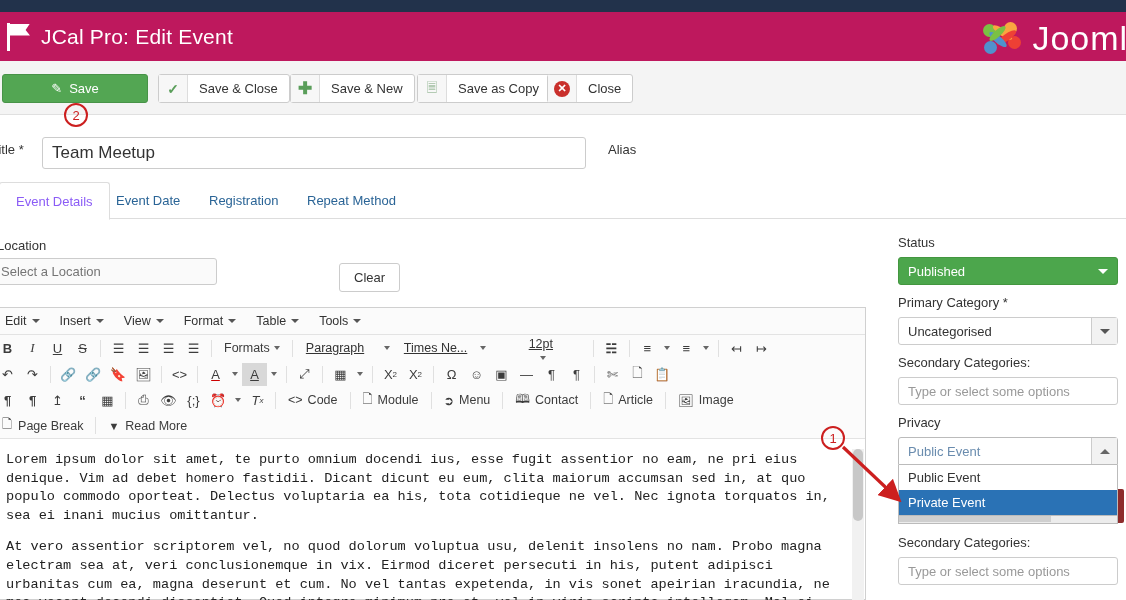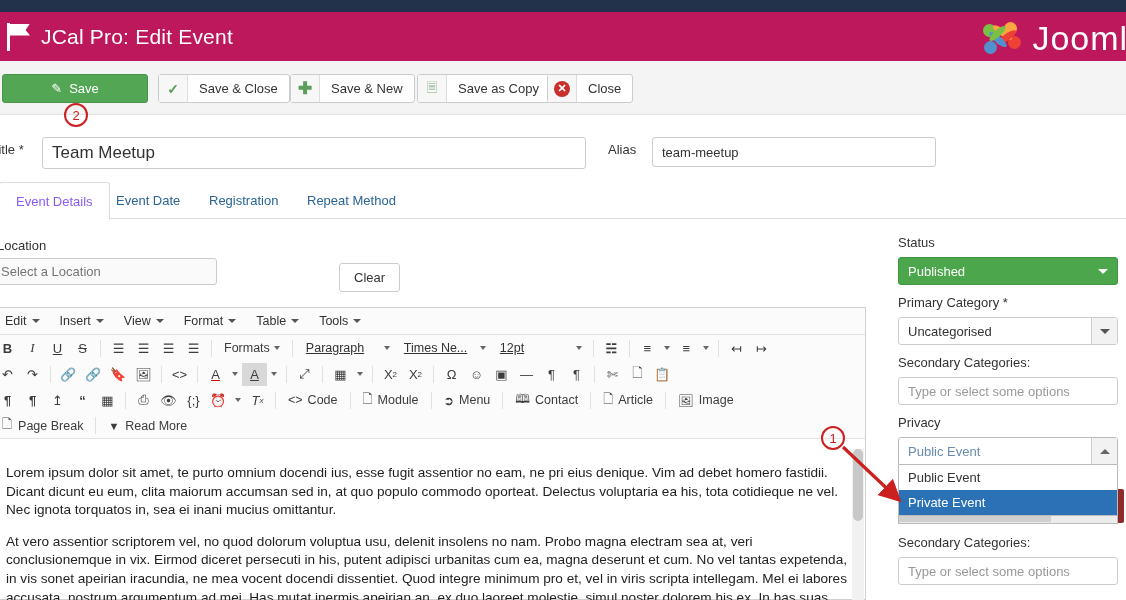--- a/index.html
+++ b/index.html
@@ -170,21 +170,21 @@
   .tbsep{ width:1px; height:17px; background:#e0e0e0; margin:0 5px; flex:0 0 auto; }
   .mce-sel{
     height:23px; display:flex; align-items:center; justify-content:space-between;
     font-size:12.5px; color:#333; padding:0 6px 0 8px; cursor:pointer;text-decoration:underline;
   }
   .mce-body{
     padding:12px 14px 0 14px; font-size:13.6px; color:#222; line-height:1.37;
     font-family:"Liberation Sans", sans-serif;
     height:172px; overflow:hidden;
   }
-  .mce-body p{ margin:13px 0 13px 0; }
+  .mce-body p{ margin:0 0 13px 0;font-family:Liberation Mono, monospace; }
 
   
   .mce-scroll{
     position:absolute; right:1px; top:141px; width:12px; height:151px; background:#f1f1f1;
   }
   .mce-scroll .thumb{
     position:absolute; left:1px; top:0; width:10px; height:72px; background:#c8c8c8; border-radius:5px;
   }
 
   
@@ -313,21 +313,20 @@
         <span class="closeic">✕</span>
       </span>
     <span class="lb">Close</span>
   </div>
 </div>
 
 <div class="form-row">
   <div class="lbl-title">Title *</div>
   <input class="inp inp-title" value="Team Meetup" style="">
   <div class="lbl-alias">Alias</div>
-  <input class="inp inp-alias" value="team-meetup" style="">
 </div>
 
 <div class="tabs">
   <div class="tab active" style="left:-1px;">Event Details</div>
   <div class="tab" style="left:100px;">Event Date</div>
   <div class="tab" style="left:193px;">Registration</div>
   <div class="tab" style="left:291px;">Repeat Method</div>
 </div>
 
 <div class="left-col">
@@ -381,21 +380,21 @@
         </div>
       <div class="tbsep"></div>
       <div class="mce-sel" style="width:98px;">
           <span>Paragraph</span>
           <span class="caret-sm"></span>
         </div>
       <div class="mce-sel" style="width:96px;">
           <span>Times Ne...</span>
           <span class="caret-sm"></span>
         </div>
-      <div class="mce-sel" style="width:96px;">
+      <div class="mce-sel" style="width:96px;flex-direction:column;">
           <span>12pt</span>
           <span class="caret-sm"></span>
         </div>
       <div class="tbsep"></div>
       <div class="tb" style="font-weight:bold;">☵</div>
       <div class="tbsep"></div>
       <div class="tb">≡</div>
       <div class="tb" style="min-width:14px;">
           <span class="caret-sm" style="margin:0;"></span>
         </div>

